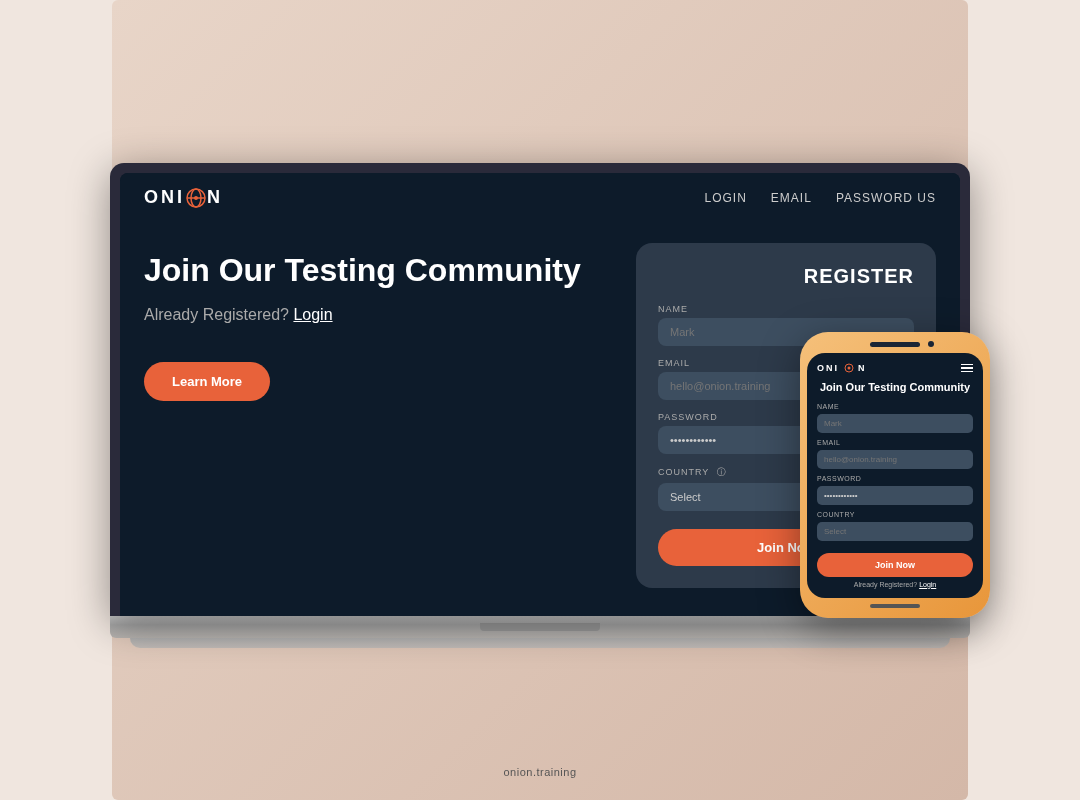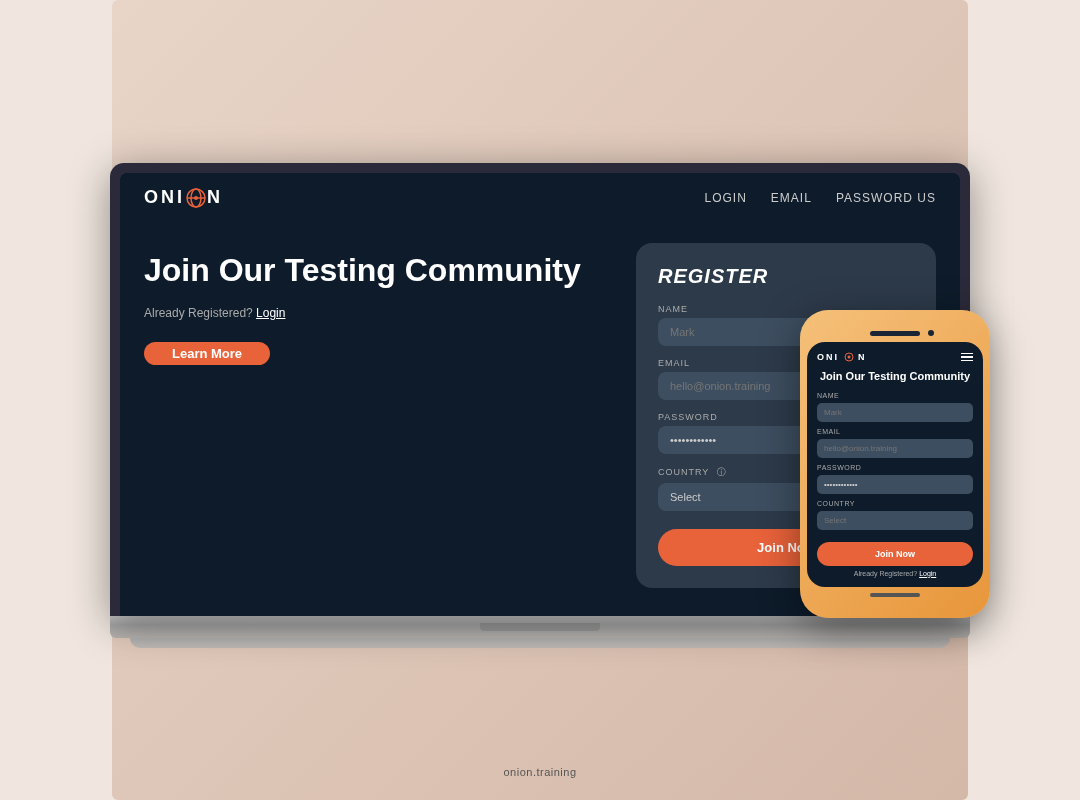--- a/index.html
+++ b/index.html
@@ -134,53 +134,52 @@
     }
 
     .hero-title {
       font-size: 32px;
       font-weight: 900;
       line-height: 1.1;
       margin-bottom: 18px;
     }
 
     .already-reg {
-      font-size: 12px;
+      font-size: 16px;
       color: #aaa;
-      margin-bottom: 22px;
+      margin-bottom: 38px;
     }
     .already-reg a { color: white; text-decoration: underline; cursor: pointer; }
 
     .learn-more-btn {
       background: #e8623a;
       color: white;
       border: none;
       border-radius: 30px;
-      padding: 4px 28px;
+      padding: 12px 28px;
       font-size: 13px;
       font-weight: bold;
       cursor: pointer;
     }
 
     
     .register-form-card {
       width: 300px;
       background: #2d3a4a;
       border-radius: 16px;
       padding: 22px 22px 22px 22px;
     }
 
     .form-title {
-      text-align: left;
+      text-align: right;
       color: white;
       font-size: 20px;
       font-weight: 900;
       margin-bottom: 16px;
       letter-spacing: 1px;
-      font-style: italic;
     }
 
     .form-field {
       margin-bottom: 12px;
     }
 
     .form-label {
       font-size: 9px;
       color: #aaa;
       letter-spacing: 1px;
@@ -243,21 +242,21 @@
       position: absolute;
       right: -20px;
       bottom: 30px;
       width: 190px;
       z-index: 10;
     }
 
     .phone-outer {
       background: linear-gradient(135deg, #f5c07a, #e8963a);
       border-radius: 28px;
-      padding: 21px 7px;
+      padding: 10px 7px;
       box-shadow: 0 10px 40px rgba(0,0,0,0.4);
       position: relative;
     }
 
     .phone-speaker {
       width: 50px;
       height: 5px;
       background: #1a2535;
       border-radius: 3px;
       margin: 0 auto 6px auto;

